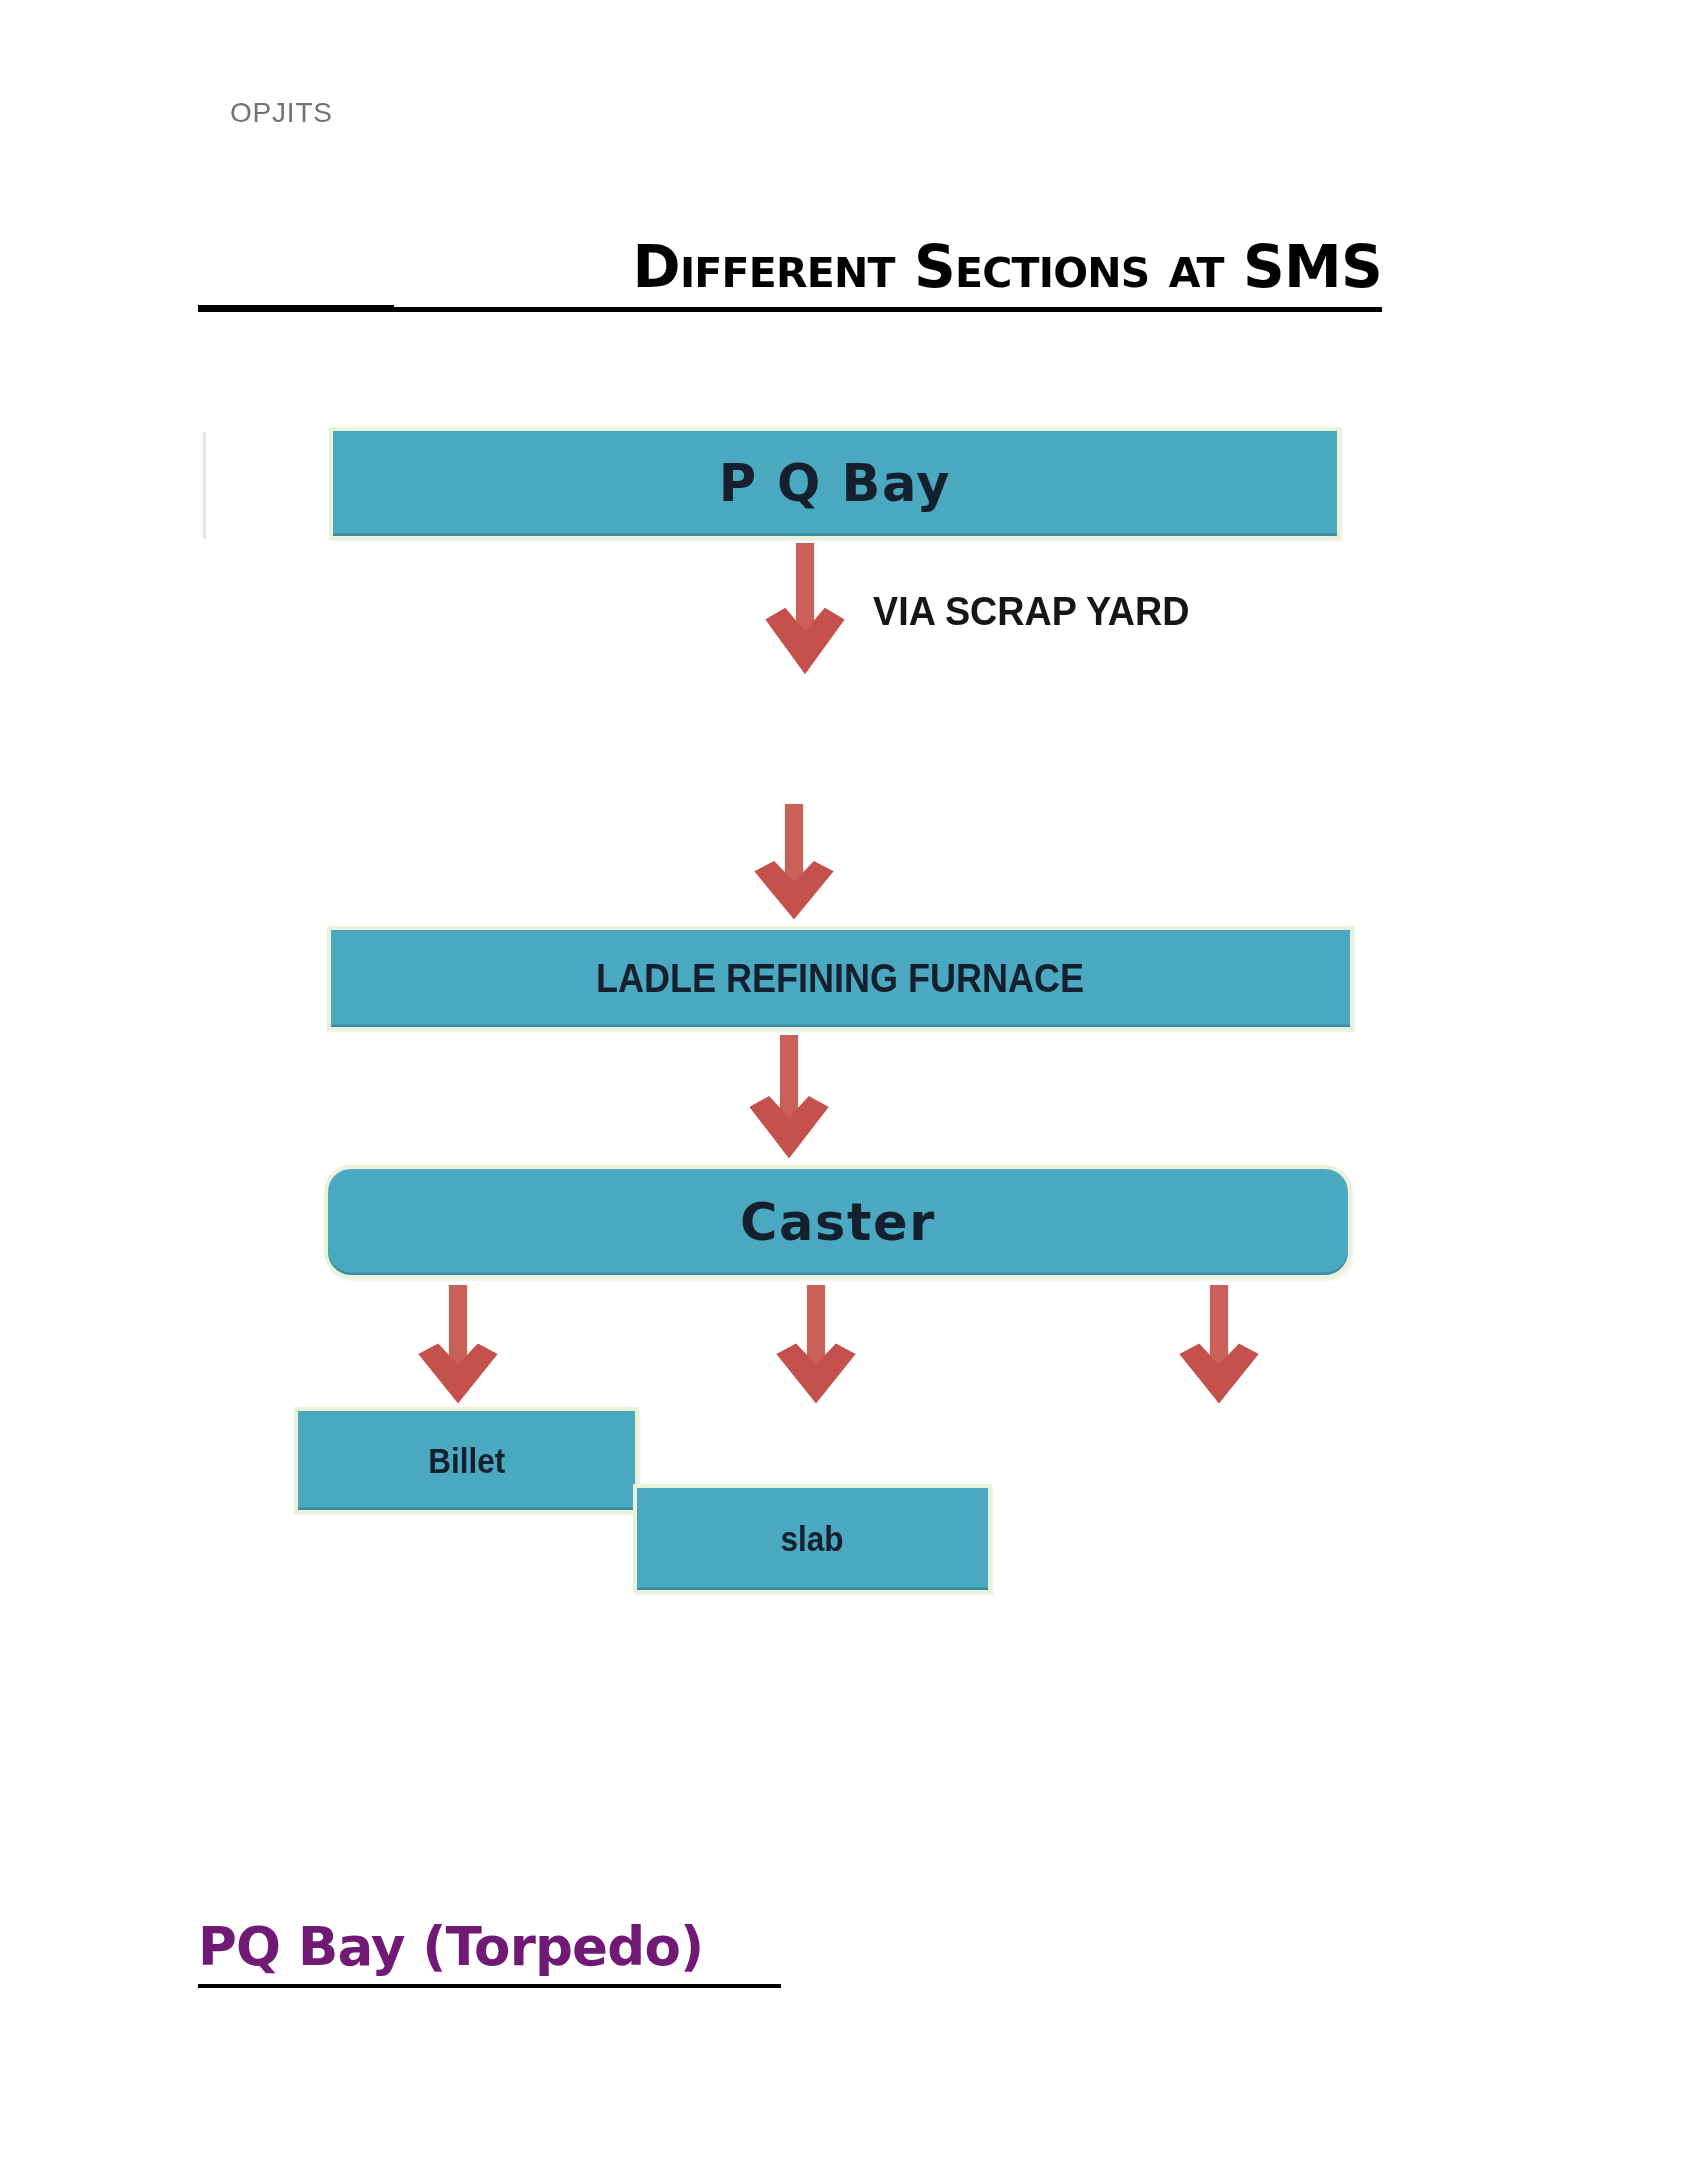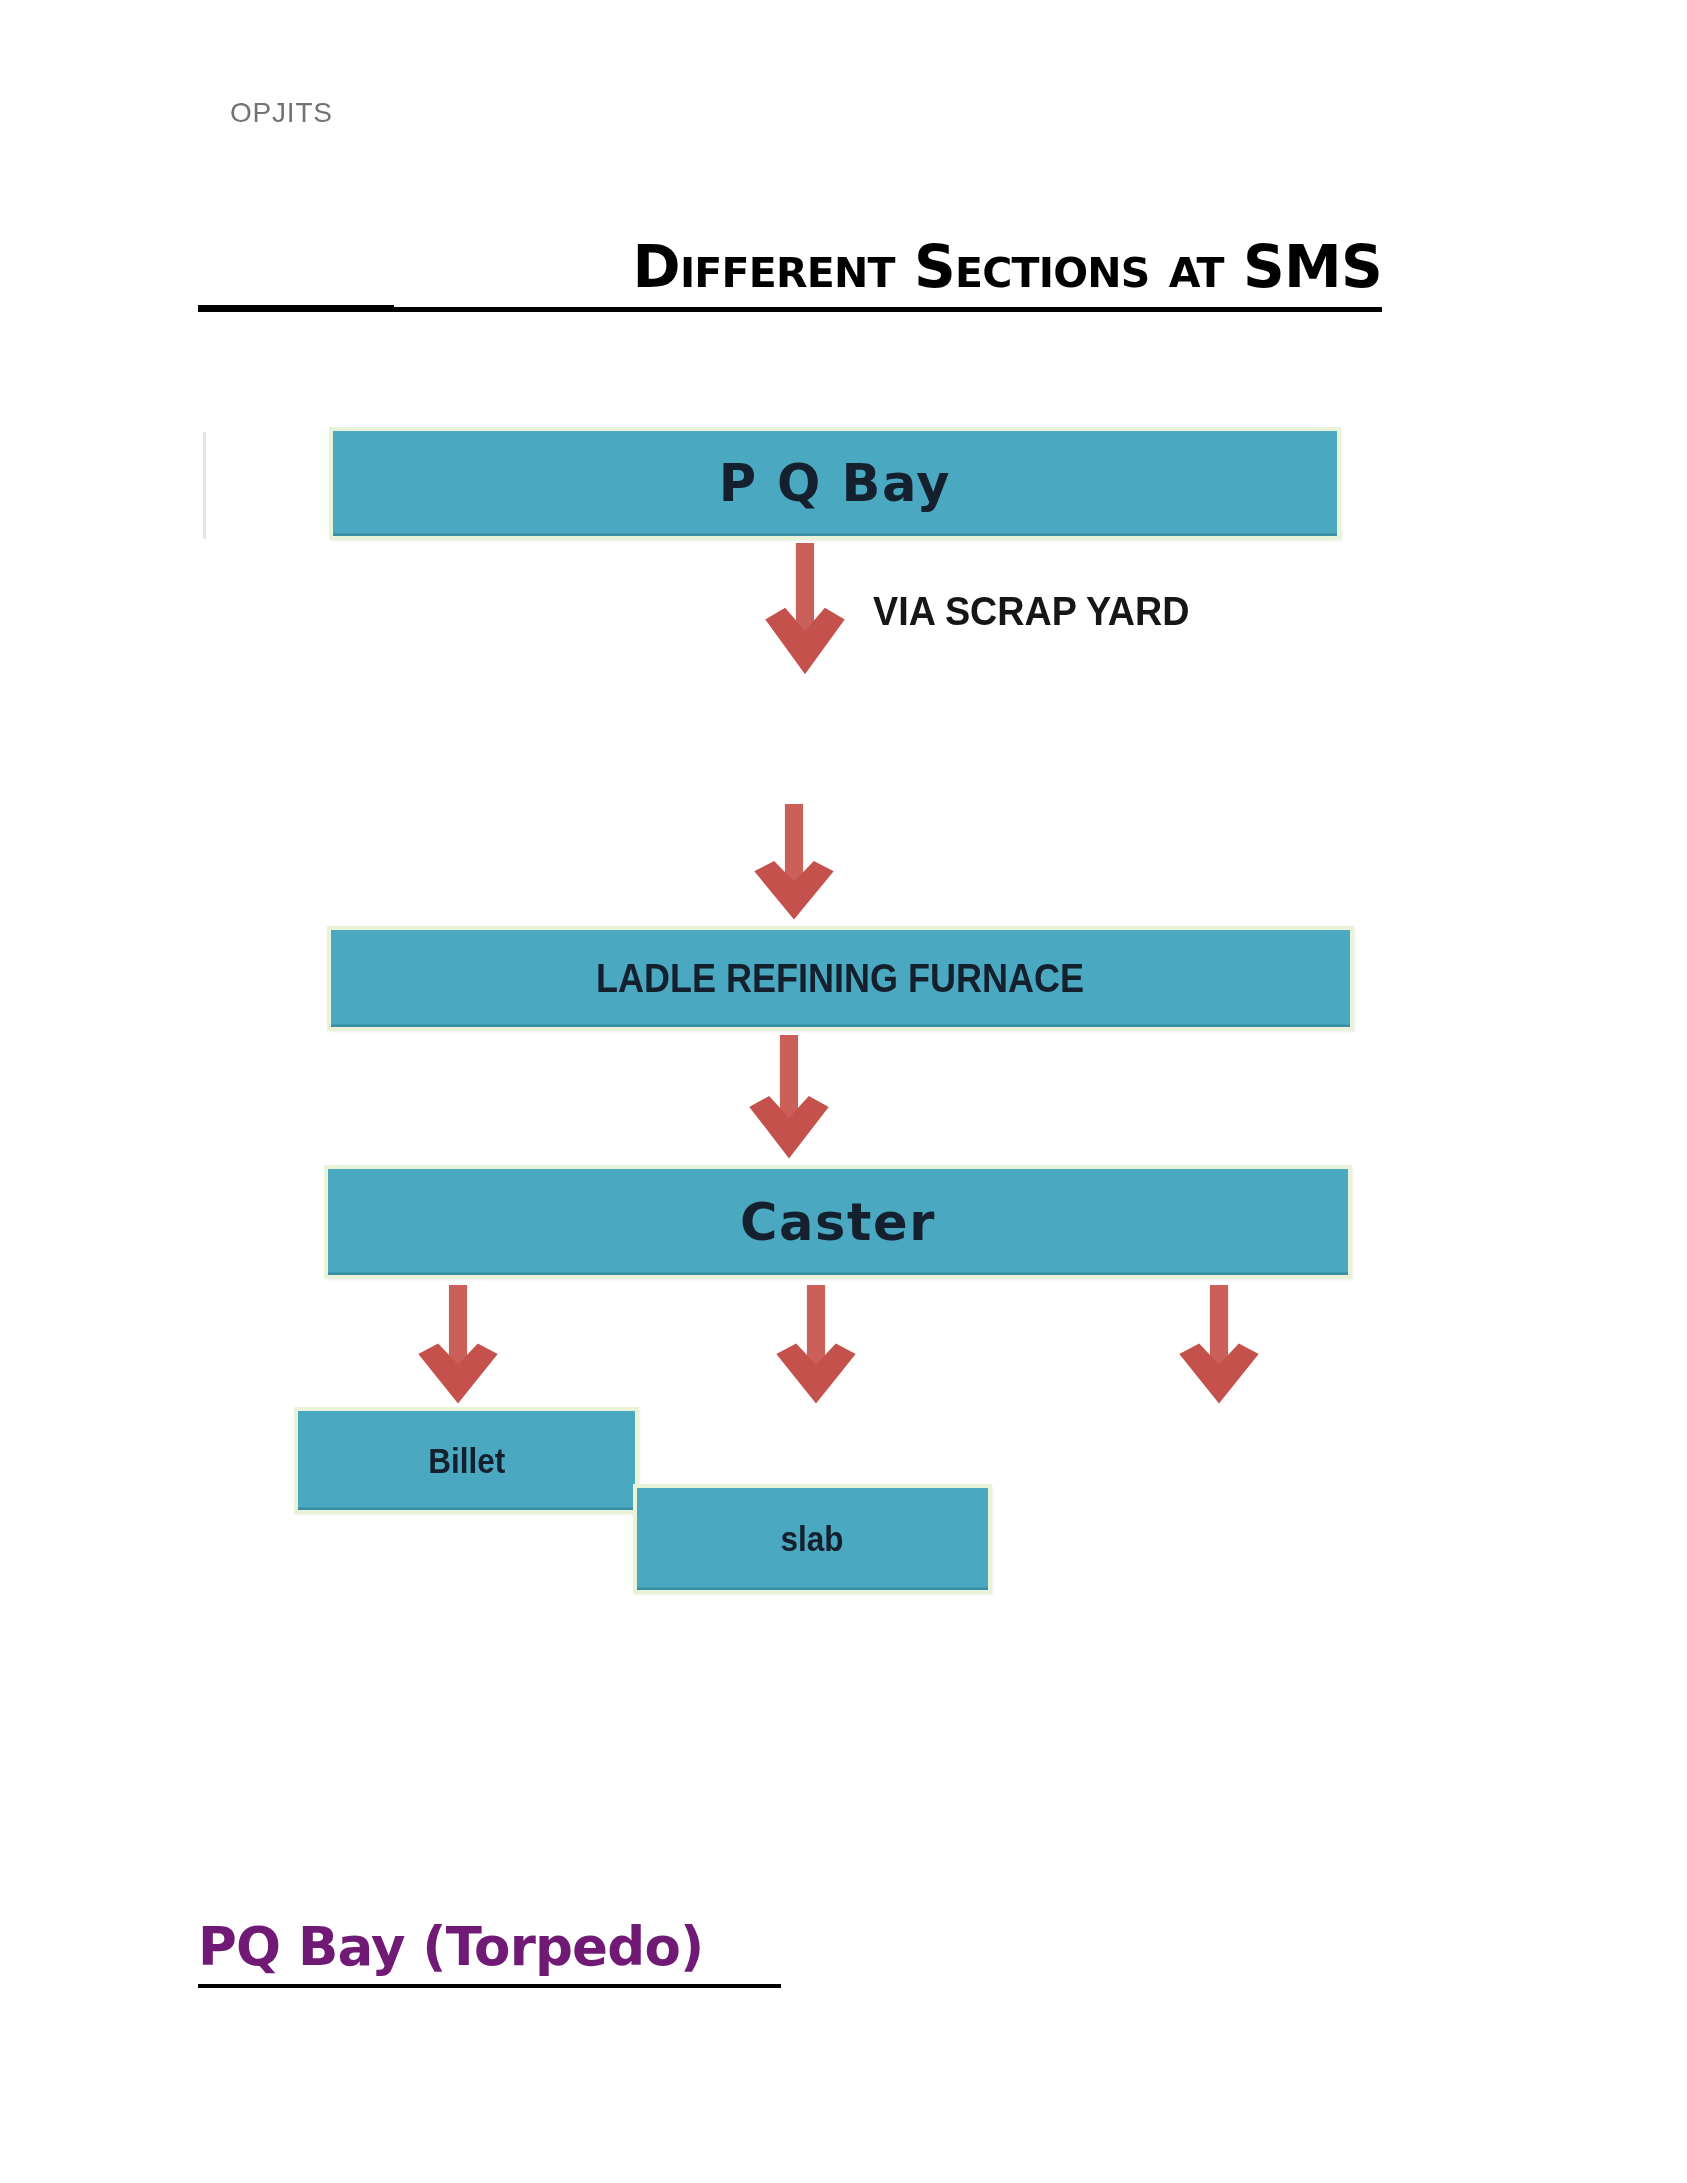--- a/index.html
+++ b/index.html
@@ -58,21 +58,21 @@
     white-space:nowrap;
   }
   .img-artifact{
     position:absolute;left:203px;top:432px;width:2.5px;height:107px;
     background:#dedede;opacity:.75;
   }
   
   .box-pqbay {left:329px; top:427px; width:1012px;height:113px;}
   .box-eaf   {left:325px; top:681px; width:1013px;height:120px;}
   .box-lrf   {left:327px; top:926px;width:1027px;height:105px;}
-  .box-caster{left:324px; top:1165px;width:1028px;height:114px;}
+  .box-caster{left:324px; top:1165px;width:1028px;height:114px;border-radius:27px;}
   .box-billet{left:283px; top:1407px;width:345px; height:107px;margin-left:11px;}
   .box-slab  {left:633px; top:1484px;width:359px; height:110px;}
   .box-combi {left:999px;top:1407px;width:373px; height:108px;}
   
   .arrow-1{left:762px; top:543px; width:86px;height:133px;}
   .arrow-2{left:751px; top:804px; width:86px;height:117px;}
   .arrow-3{left:746px; top:1035px;width:86px;height:125px;}
   .arrow-4{left:415px; top:1285px;width:86px;height:120px;}
   .arrow-5{left:773px; top:1285px;width:86px;height:120px;}
   .arrow-6{left:1176px;top:1285px;width:86px;height:120px;}

